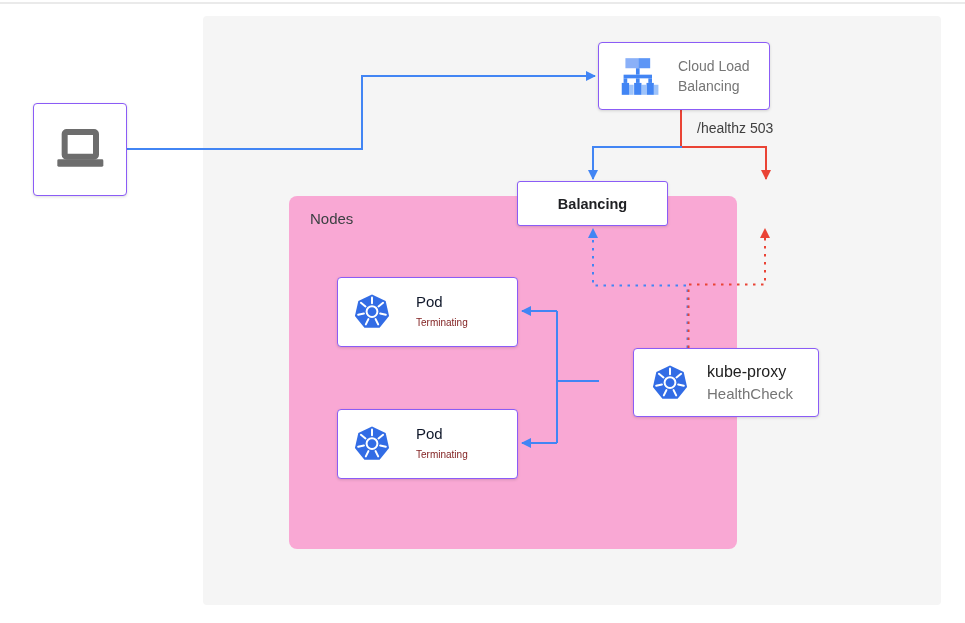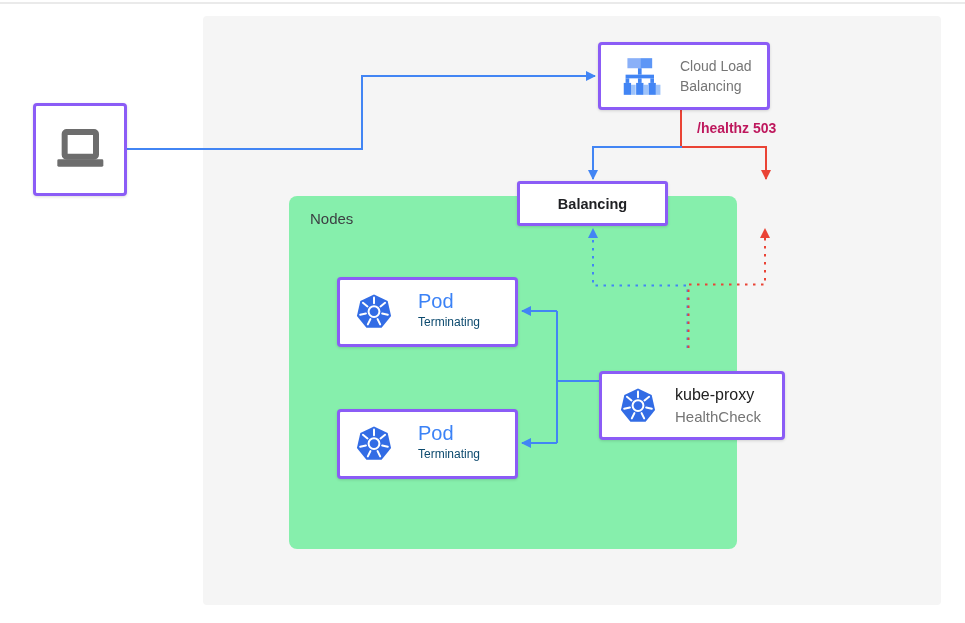--- a/index.html
+++ b/index.html
@@ -2,43 +2,43 @@
 <html><head>
 <meta charset="utf-8">
 <style>
   html,body{margin:0;padding:0;background:#ffffff;}
   .canvas{
     position:relative;width:965px;height:623px;overflow:hidden;
     font-family:"Liberation Sans",sans-serif;background:#ffffff;
   }
   .top-rule{position:absolute;left:0;top:2px;width:965px;height:2px;background:#eaeaea;}
   .panel{position:absolute;left:203px;top:16px;width:738px;height:589px;background:#f5f5f5;border-radius:4px;}
-  .nodes{position:absolute;left:289px;top:196px;width:448px;height:353px;background:#86efac;border-radius:8px;text-decoration:underline;}
+  .nodes{position:absolute;left:289px;top:196px;width:448px;height:353px;background:#f9a8d4;border-radius:8px;text-decoration:underline;}
   .nodes-label{position:absolute;left:21px;top:14px;font-size:15px;color:#3c4043;}
   .wires{position:absolute;left:0;top:0;width:965px;height:623px;pointer-events:none;}
   .box{
-    position:absolute;background:#ffffff;border:3px solid #8b5cf6;border-radius:4px;
+    position:absolute;background:#ffffff;border:1px solid #8b5cf6;border-radius:4px;
     box-shadow:0 1px 3px rgba(0,0,0,0.14);box-sizing:border-box;
   }
   .laptop-box{left:33px;top:103px;width:94px;height:93px;display:flex;align-items:center;justify-content:center;}
   .lb-box{left:598px;top:42px;width:172px;height:68px;display:flex;align-items:center;padding-left:20px;}
   .lb-text{margin-left:15px;font-size:14px;line-height:20px;color:#757575;width:84px;}
-  .healthz{position:absolute;left:697px;top:120px;font-size:14px;font-weight:bold;color:#be185d;}
+  .healthz{position:absolute;left:697px;top:120px;font-size:14px;font-weight:normal;color:#404040;}
   .port-box{display:flex;align-items:center;justify-content:center;text-align:center;
     font-size:14.5px;font-weight:bold;color:#202124;border-radius:3px;}
   .nodeport-box{left:517px;top:181px;width:151px;height:45px;}
   .hc-box{left:689px;top:181px;width:158px;height:45px;line-height:19px;}
   .hc-box span{display:inline-block;width:120px;}
   .pod-box{width:181px;height:70px;display:flex;align-items:center;padding-left:14px;}
   .pod-box-1{left:337px;top:277px;}
   .pod-box-2{left:337px;top:409px;}
   .pod-text{margin-left:24px;}
-  .pod-title{font-size:20px;line-height:21px;color:#3b82f6;}
-  .pod-status{font-size:12px;line-height:21px;color:#0c4a6e;}
-  .kp-box{left:599px;top:348px;width:186px;height:69px;display:flex;align-items:center;padding-left:16px;margin-top:23px;}
+  .pod-title{font-size:15px;line-height:21px;color:#0f172a;}
+  .pod-status{font-size:10px;line-height:21px;color:#7f1d1d;}
+  .kp-box{left:633px;top:348px;width:186px;height:69px;display:flex;align-items:center;padding-left:16px;}
   .kp-text{margin-left:17px;}
   .kp-title{font-size:16px;line-height:22px;color:#212121;}
   .kp-sub{font-size:15px;line-height:21px;color:#757575;}
   .k8s-icon{width:40px;height:40px;flex:0 0 40px;}
   .stroke-blue{stroke:#4285f4;}
   .stroke-red{stroke:#ea4335;}
   .wire{fill:none;stroke-width:2;}
   .dotted{stroke-dasharray:2.5 5.5;}
 </style>
 </head>

